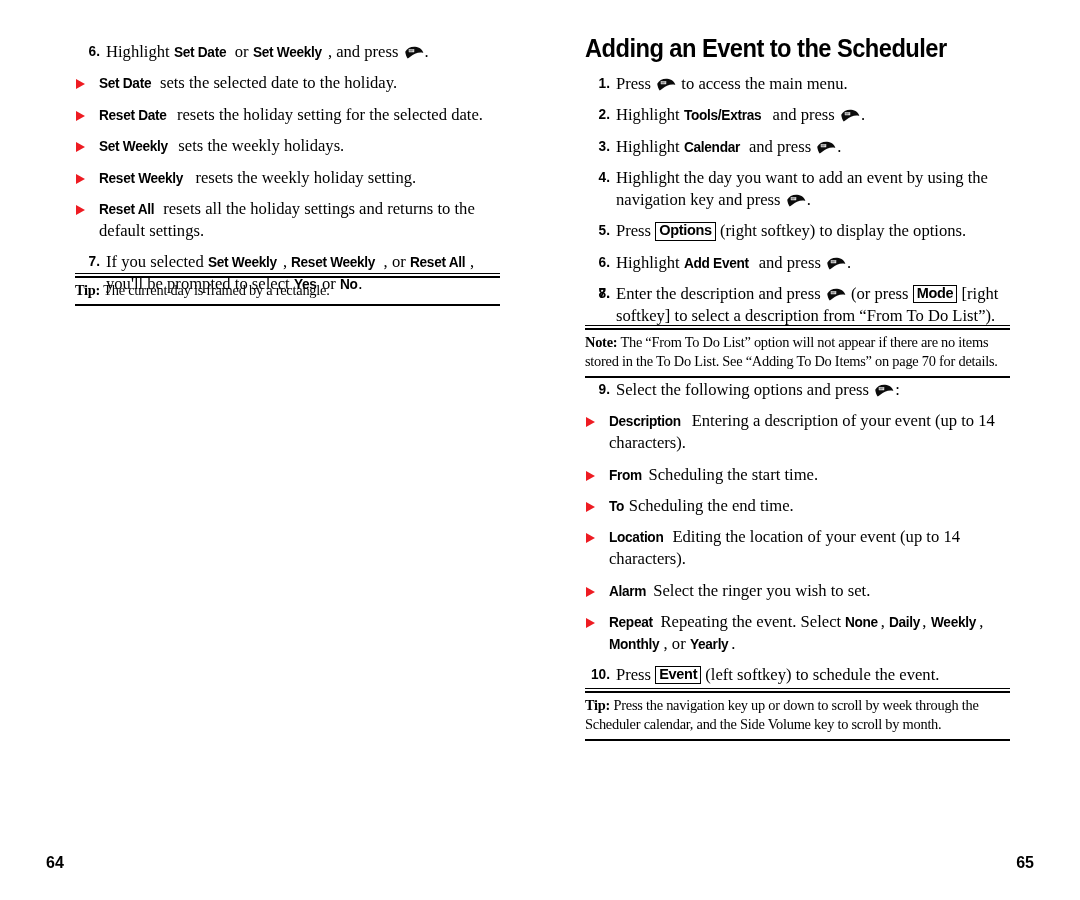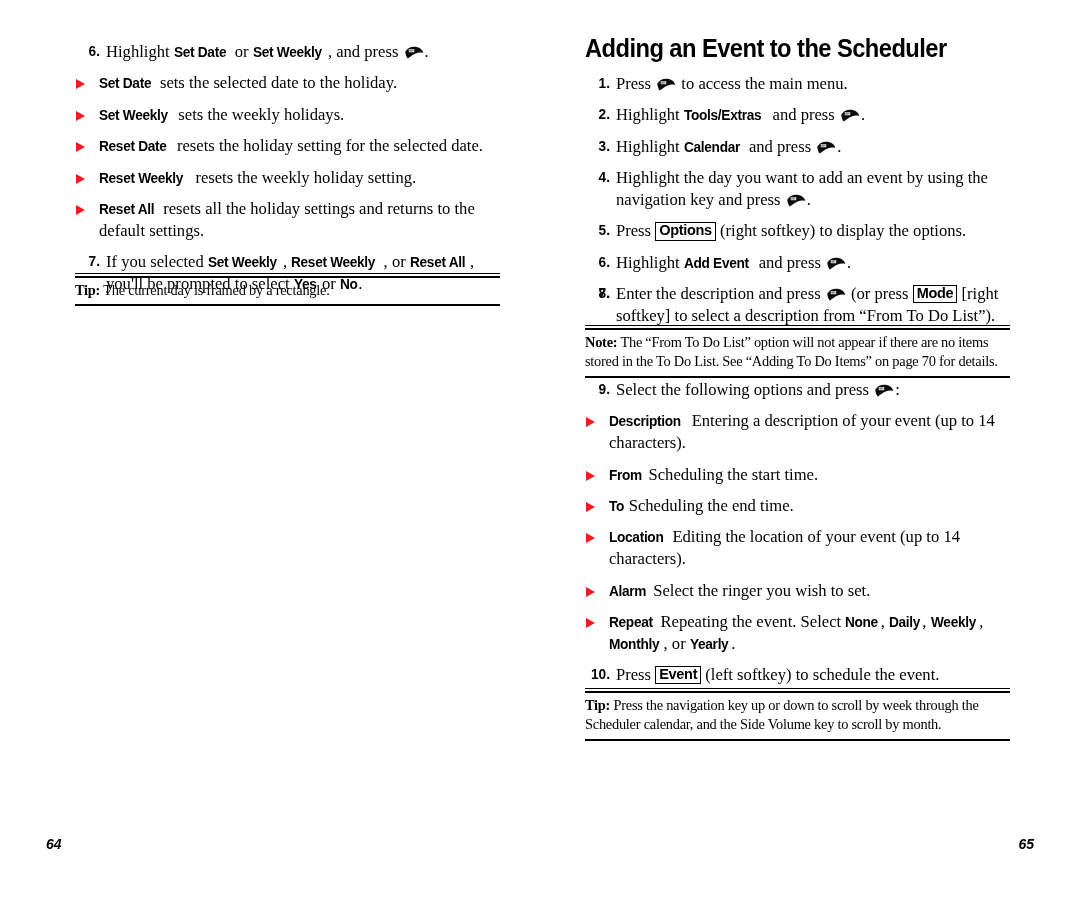--- a/index.html
+++ b/index.html
@@ -144,25 +144,24 @@
   .tip-right { position: absolute; left: 585px; top: 691px; width: 425px; }
 
   
   .left-body   { position: absolute; left: 75px; top: 41px;  width: 425px; }
   .right-body  { position: absolute; left: 585px; top: 35px; width: 425px; }
   .right-body2 { position: absolute; left: 585px; top: 379px; width: 425px; }
 
   
   .folio {
     position: absolute;
-    bottom: 48px;
-    font-family: "Liberation Sans", "DejaVu Sans", sans-serif;
-    font-weight: bold;
-    font-size: 14px;
-    font-style: italic;
+    bottom: 28px;
+    font-family: "Liberation Sans", "DejaVu Sans", sans-serif;
+    font-weight: bold;
+    font-size: 16px;
   }
   .folio-left  { left: 46px; }
   .folio-right { right: 46px; }
 </style>
 </head>
 <body>
 
 <div class="page">
 
   <div class="left-body">
@@ -177,25 +176,25 @@
 </svg></span><span>.</span></span>
     </div>
 
 
     <div class="bullet">
       <span class="tri"></span>
       <b class="ui">Set Date</b><span> sets the selected date to the holiday.</span>
     </div>
     <div class="bullet">
       <span class="tri"></span>
+      <b class="ui">Reset Date</b><span> resets the holiday setting for the selected date.</span>
+    </div>
+    <div class="bullet">
+      <span class="tri"></span>
       <b class="ui">Set Weekly</b><span> sets the weekly holidays.</span>
-    </div>
-    <div class="bullet">
-      <span class="tri"></span>
-      <b class="ui">Reset Date</b><span> resets the holiday setting for the selected date.</span>
     </div>
     <div class="bullet">
       <span class="tri"></span>
       <b class="ui">Reset Weekly</b><span> resets the weekly holiday setting.</span>
     </div>
     <div class="bullet">
       <span class="tri"></span>
       <b class="ui">Reset All</b><span> resets all the holiday settings and returns to the default settings.</span>
     </div>
 

